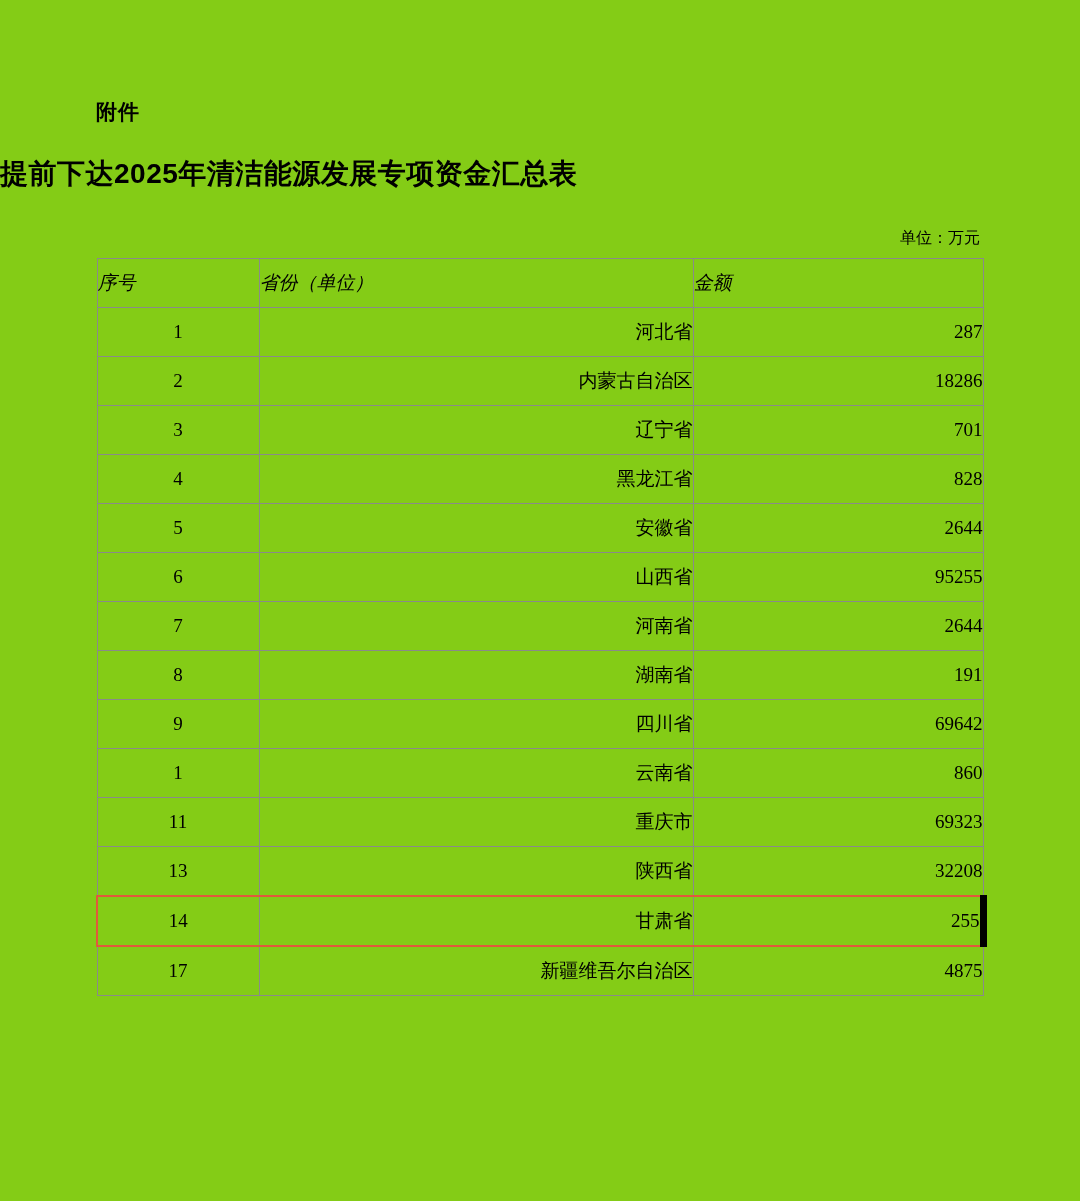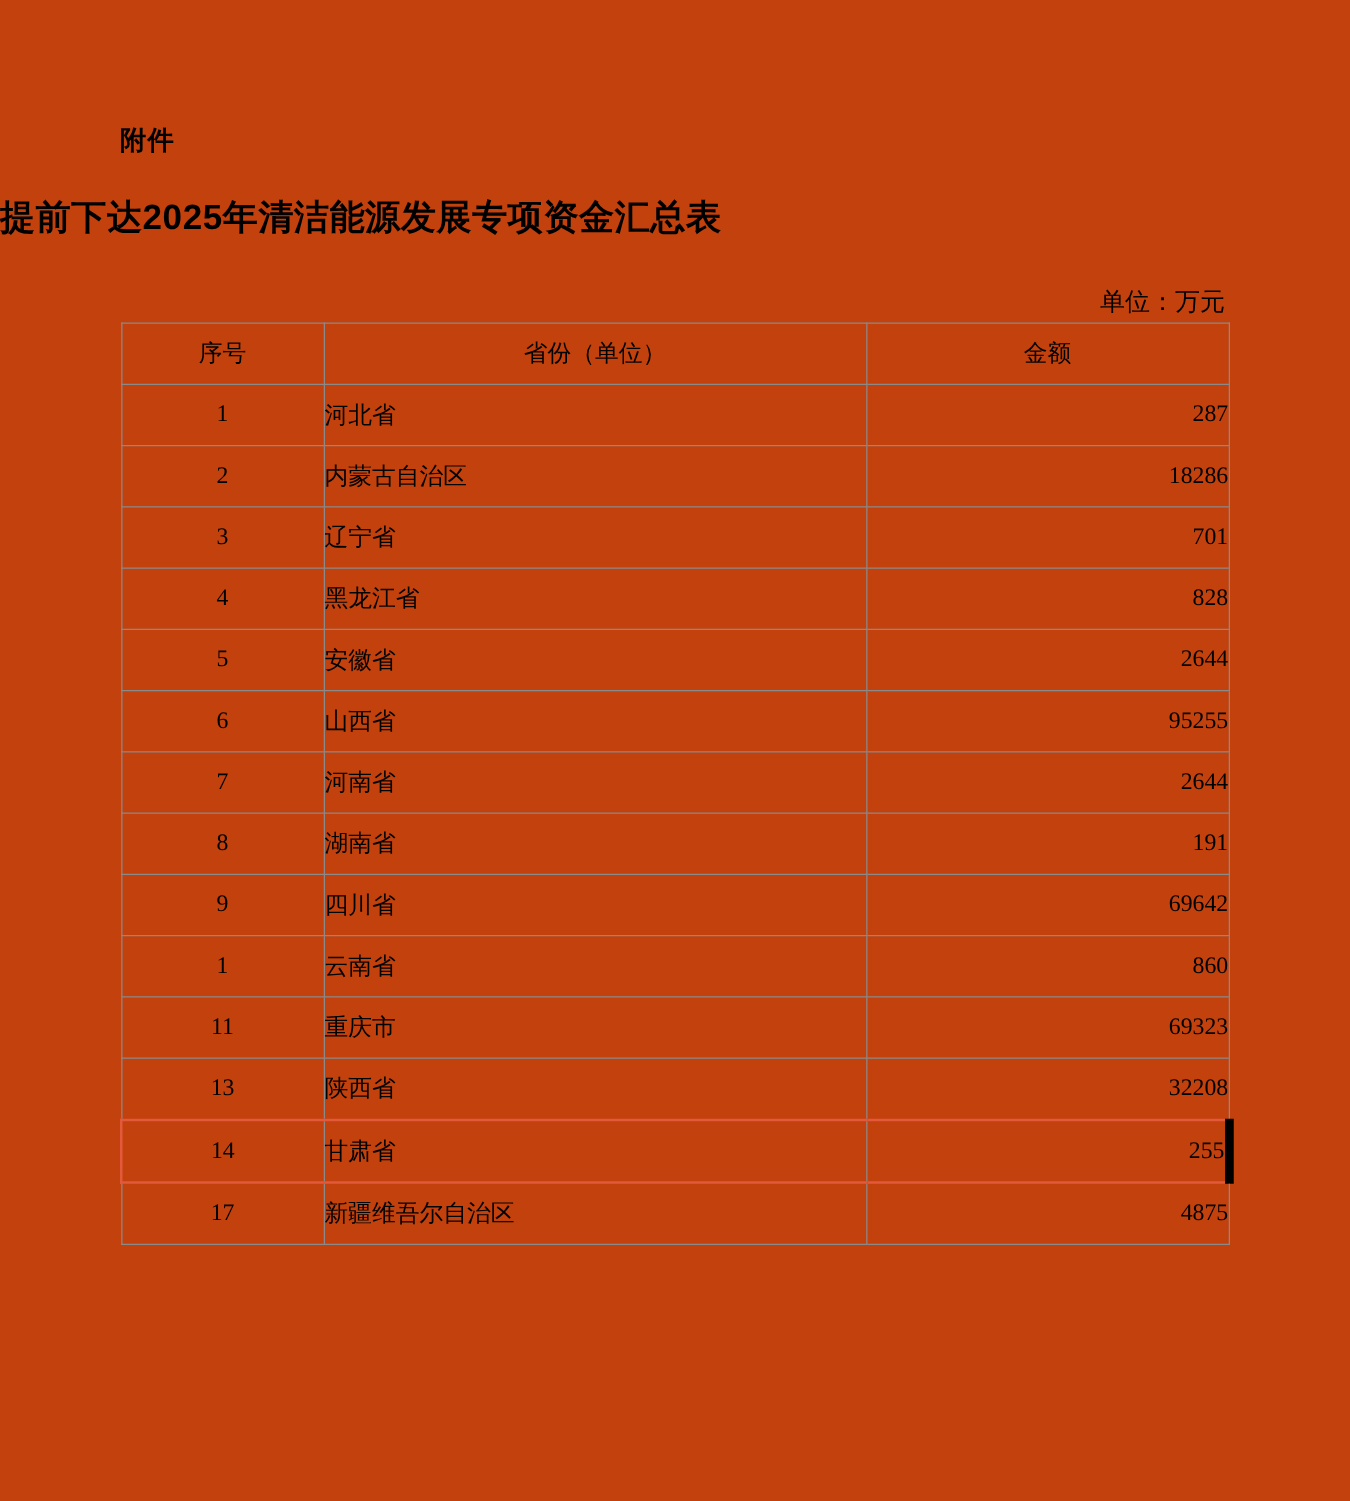--- a/index.html
+++ b/index.html
@@ -14,21 +14,21 @@
     color: #000000;
     position: relative;
     overflow: hidden;
   }
   .page {
     position: absolute;
     left: 0;
     top: 0;
     width: 1080px;
     height: 1201px;
-    background: #c2410c;
+    background: #84cc16;
   }
   .attachment-label {
     position: absolute;
     left: 96px;
     top: 98px;
     font-size: 21px;
     font-weight: 700;
     letter-spacing: 1px;
     font-family: "Liberation Sans", "DejaVu Sans", sans-serif;
   }
@@ -40,21 +40,21 @@
     text-align: left;
     font-size: 28px;
     font-weight: 700;
     letter-spacing: 0.5px;
     font-family: "Liberation Sans", "DejaVu Sans", sans-serif;
   }
   .unit-label {
     position: absolute;
     right: 100px;
     top: 228px;
-    font-size: 20px;
+    font-size: 16px;
     font-family: Liberation Mono, monospace;
   }
   table.main-table {
     position: absolute;
     left: 96px;
     top: 258px;
     width: 886px;
     border-collapse: collapse;
     table-layout: fixed;
   }
@@ -65,25 +65,26 @@
     font-family: "Liberation Serif", "DejaVu Serif", serif;
     padding: 0;
     height: 48px;
     vertical-align: middle;
   }
   .col-idx { width: 162px; }
   .col-name { width: 434px; }
   .col-amt { width: 290px; }
 
   thead th {
-    text-align: center;
+    text-align: left;
     font-weight: 700;
     font-size: 20px;
     font-family: "Liberation Sans", "DejaVu Sans", sans-serif;
     height: 52px;
+    font-style: italic;
   }
   .total-row td {
     height: 52px;
   }
   .total-label {
     text-align: center;
     font-weight: 700;
     font-size: 21px;
     font-family: "Liberation Sans", "DejaVu Sans", sans-serif;
   }
@@ -92,21 +93,21 @@
     padding-right: 8px;
     font-weight: 700;
     font-size: 21px;
     font-family: "Liberation Sans", "DejaVu Sans", sans-serif;
   }
   td.cell-index {
     text-align: center;
     font-size: 18px;
   }
   td.cell-name {
-    text-align: left;
+    text-align: right;
     font-size: 19px;
   }
   td.cell-amount {
     text-align: right;
     padding-right: 8px;
     font-size: 19px;
   }
   tr.highlighted td {
     border-top: 2px solid #e2593c;
     border-bottom: 2px solid #e2593c;

